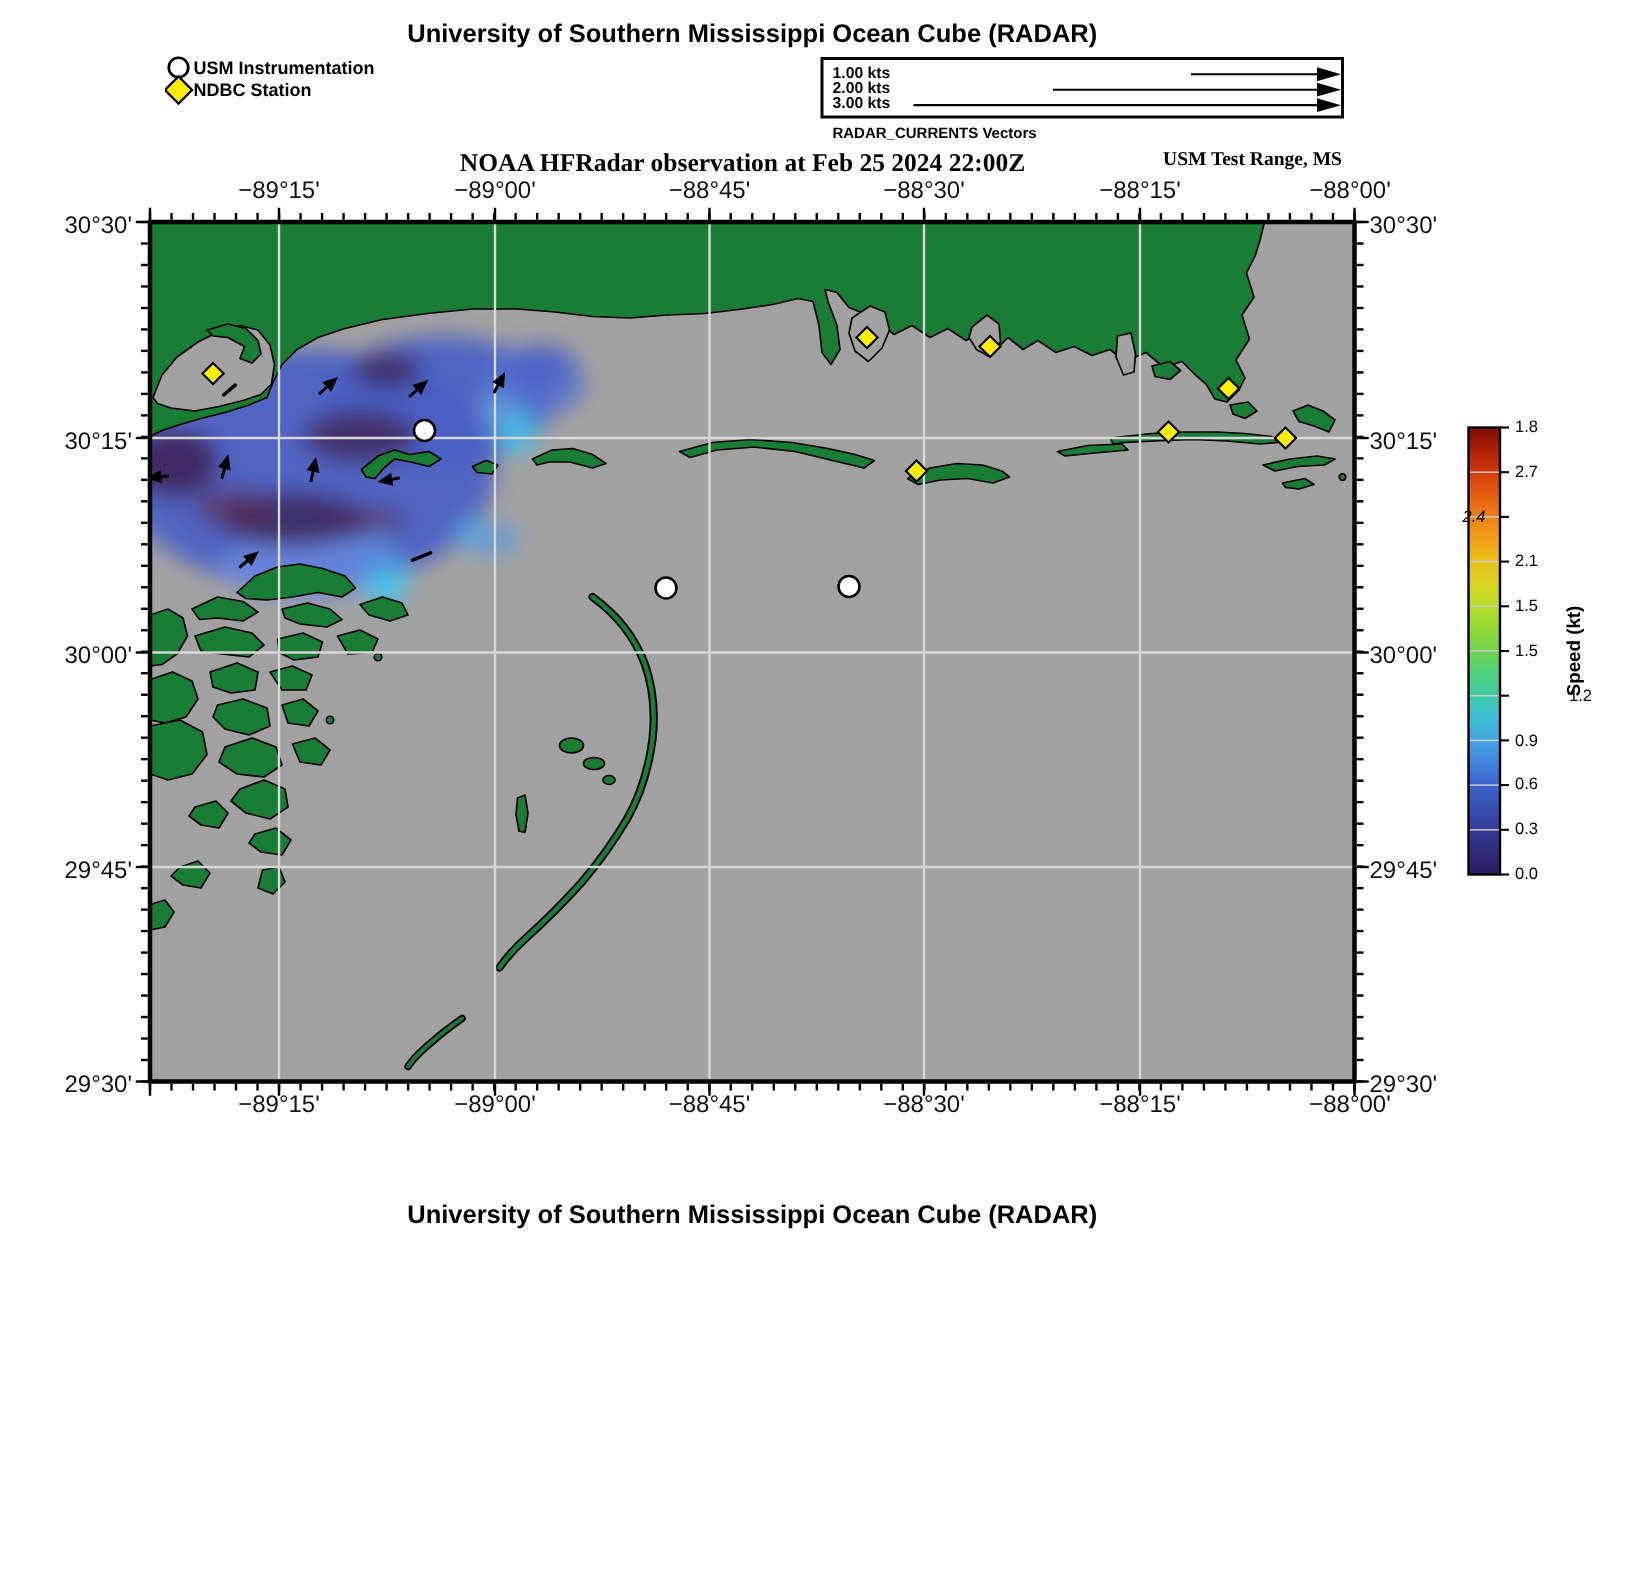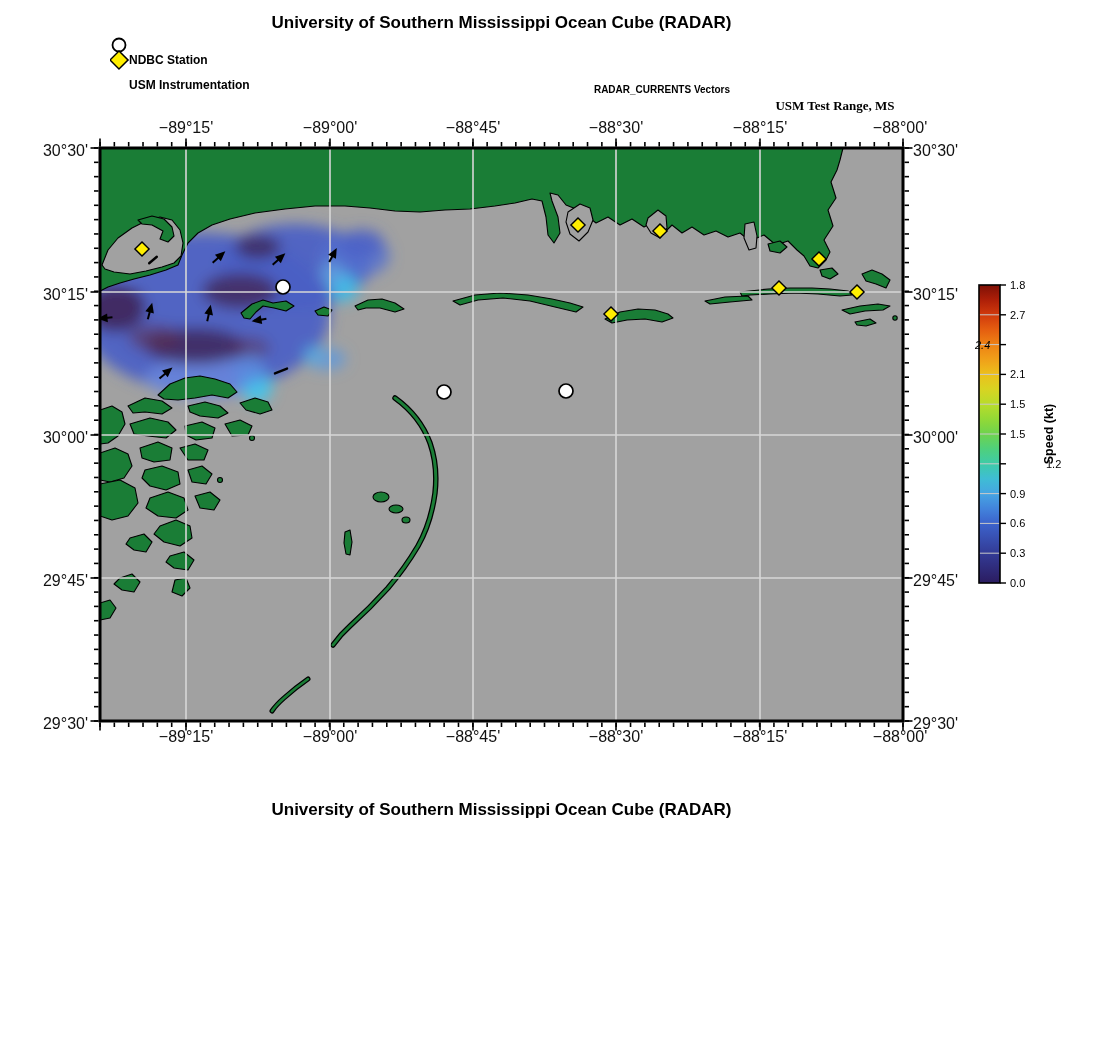--- a/index.html
+++ b/index.html
@@ -23,26 +23,40 @@
 
 <div id="page">
 
   <div class="abs title" style="left:100px;top:13px;width:803px;">University of Southern Mississippi Ocean Cube (RADAR)</div>
 
   <div class="abs" style="left:110px;top:36px;">
     <svg width="20" height="36" style="position:absolute;left:0;top:0;">
       <circle cx="9" cy="9" r="6.5" fill="#ffffff" stroke="#000" stroke-width="1.8"></circle>
       <rect x="2.6" y="17.6" width="12.8" height="12.8" transform="rotate(45 9 24)" fill="#ffee00" stroke="#000" stroke-width="1.5"></rect>
     </svg>
-    <div class="legend-label" style="position:absolute;left:19px;top:2px;margin-top:40px;">USM Instrumentation</div>
+    <div class="legend-label" style="position:absolute;left:19px;top:2px;">USM Instrumentation</div>
     <div class="legend-label" style="position:absolute;left:19px;top:17px;">NDBC Station</div>
   </div>
 
-  <div class="caption" style="left:547px;top:84px;width:152px;margin-left:39px;">RADAR_CURRENTS Vectors</div>
-
+  <div class="vscale-box">
+    <svg id="vscale-svg" width="345" height="37" style="position:absolute;left:0;top:0;">
+        <line x1="245" y1="9.5" x2="332" y2="9.5" stroke="#000" stroke-width="1.4"></line>
+        <polygon points="345,9.5 329,4.9 329,14.1" fill="#000"></polygon>
+        <line x1="153" y1="19.8" x2="332" y2="19.8" stroke="#000" stroke-width="1.4"></line>
+        <polygon points="345,19.8 329,15.200000000000001 329,24.4" fill="#000"></polygon>
+        <line x1="60" y1="30.1" x2="332" y2="30.1" stroke="#000" stroke-width="1.4"></line>
+        <polygon points="345,30.1 329,25.5 329,34.7" fill="#000"></polygon>
+      </svg>
+  <div class="vscale-label" style="top: 3.5px;">1.00 kts</div>
+      <div class="vscale-label" style="top: 13.8px;">2.00 kts</div>
+      <div class="vscale-label" style="top: 24.1px;">3.00 kts</div>
+    </div>
+  <div class="caption" style="left:547px;top:84px;width:152px;">RADAR_CURRENTS Vectors</div>
+
+  <div class="abs title serif" style="left:100px;top:99px;width:790px;font-size:17px;">NOAA HFRadar observation at Feb 25 2024 22:00Z</div>
   <div class="abs serif" style="left:735px;top:98px;width:200px;text-align:center;font-weight:bold;font-size:13px;white-space:nowrap;">USM Test Range, MS</div>
 
   <svg id="map-svg" class="abs" style="left:100px;top:148px;overflow:visible;" width="803" height="573" viewBox="0 0 803 573">
     <defs>
       <filter id="blur" x="-40%" y="-40%" width="180%" height="180%">
         <feGaussianBlur stdDeviation="7"></feGaussianBlur>
       </filter>
       <clipPath id="mapclip">
           <rect x="0" y="0" width="803" height="573"></rect>
         </clipPath>

